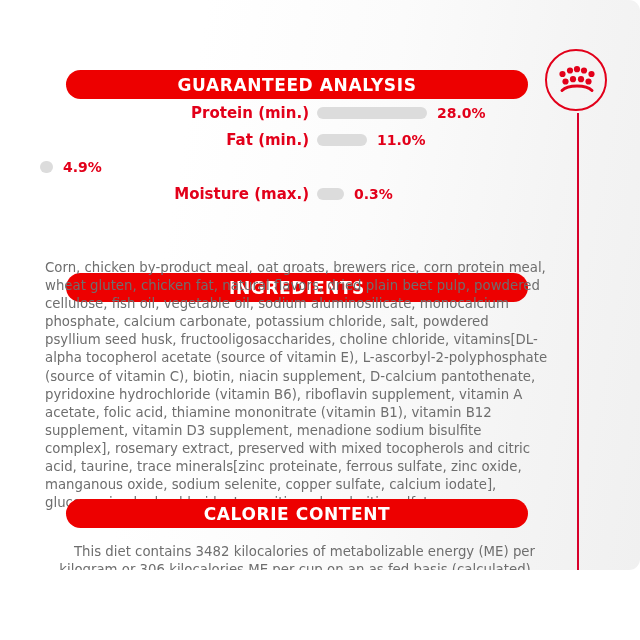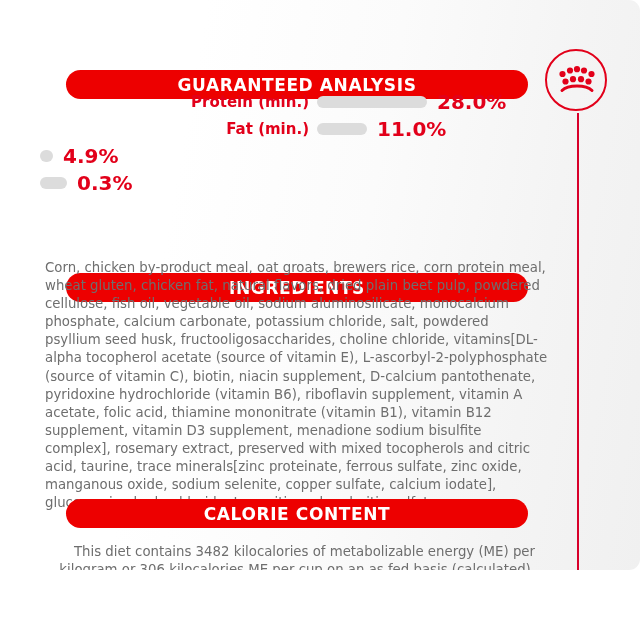--- a/index.html
+++ b/index.html
@@ -76,21 +76,21 @@
     box-sizing: border-box;
   }
   #pill-analysis { top: 70px; }
   #pill-ingredients { top: 232px; margin-top: 41px; }
   #pill-calories { top: 499px; }
 
   
   .ga-rows {
     position: absolute;
     left: 40px;
-    top: 88px;
+    top: 99px;
     width: 480px;
   }
   .ga-row {
     display: flex;
     align-items: center;
     height: 27px;
   }
   .ga-label {
     width: 277px;
     text-align: right;
@@ -102,21 +102,21 @@
     white-space: nowrap;
   }
   .ga-bar {
     height: 12px;
     background: #dcdcdc;
     border-radius: 6px;
     flex: 0 0 auto;
   }
   .ga-value {
     color: #e2001a;
-    font-size: 20px;
+    font-size: 14px;
     font-weight: bold;
     padding-left: 10px;
     white-space: nowrap;
   }
 
   
   .body-text {
     position: absolute;
     color: #6e6e6e;
     font-size: 13.3px;
@@ -168,20 +168,21 @@
     <div class="ga-row">
       <div class="ga-label">Fat (min.)</div>
       <div class="ga-bar" style="width:50px"></div>
       <div class="ga-value">11.0%</div>
     </div>
     <div class="ga-row">
       <div class="ga-bar" style="width:13px"></div>
       <div class="ga-value">4.9%</div>
     </div>
     <div class="ga-row">
+      <div class="ga-label">Moisture (max.)</div>
       <div class="ga-bar" style="width:27px"></div>
       <div class="ga-value">0.3%</div>
     </div>
   </div>
 
   <div class="pill" id="pill-ingredients">INGREDIENTS</div>
   <div class="body-text" id="ingredients-text">Corn, chicken by-product meal, oat groats, brewers rice, corn protein meal, wheat gluten, chicken fat, natural flavors, dried plain beet pulp, powdered cellulose, fish oil, vegetable oil, sodium aluminosilicate, monocalcium phosphate, calcium carbonate, potassium chloride, salt, powdered psyllium seed husk, fructooligosaccharides, choline chloride, vitamins[DL-alpha tocopherol acetate (source of vitamin E), L-ascorbyl-2-polyphosphate (source of vitamin C), biotin, niacin supplement, D-calcium pantothenate, pyridoxine hydrochloride (vitamin B6), riboflavin supplement, vitamin A acetate, folic acid, thiamine mononitrate (vitamin B1), vitamin B12 supplement, vitamin D3 supplement, menadione sodium bisulfite complex], rosemary extract, preserved with mixed tocopherols and citric acid, taurine, trace minerals[zinc proteinate, ferrous sulfate, zinc oxide, manganous oxide, sodium selenite, copper sulfate, calcium iodate], glucosamine hydrochloride, L-carnitine, chondroitin sulfate.</div>
 
   <div class="pill" id="pill-calories">CALORIE CONTENT</div>
   <div class="body-text" id="calorie-text">This diet contains 3482 kilocalories of metabolizable energy (ME) per kilogram or 306 kilocalories ME per cup on an as fed basis (calculated).</div>

